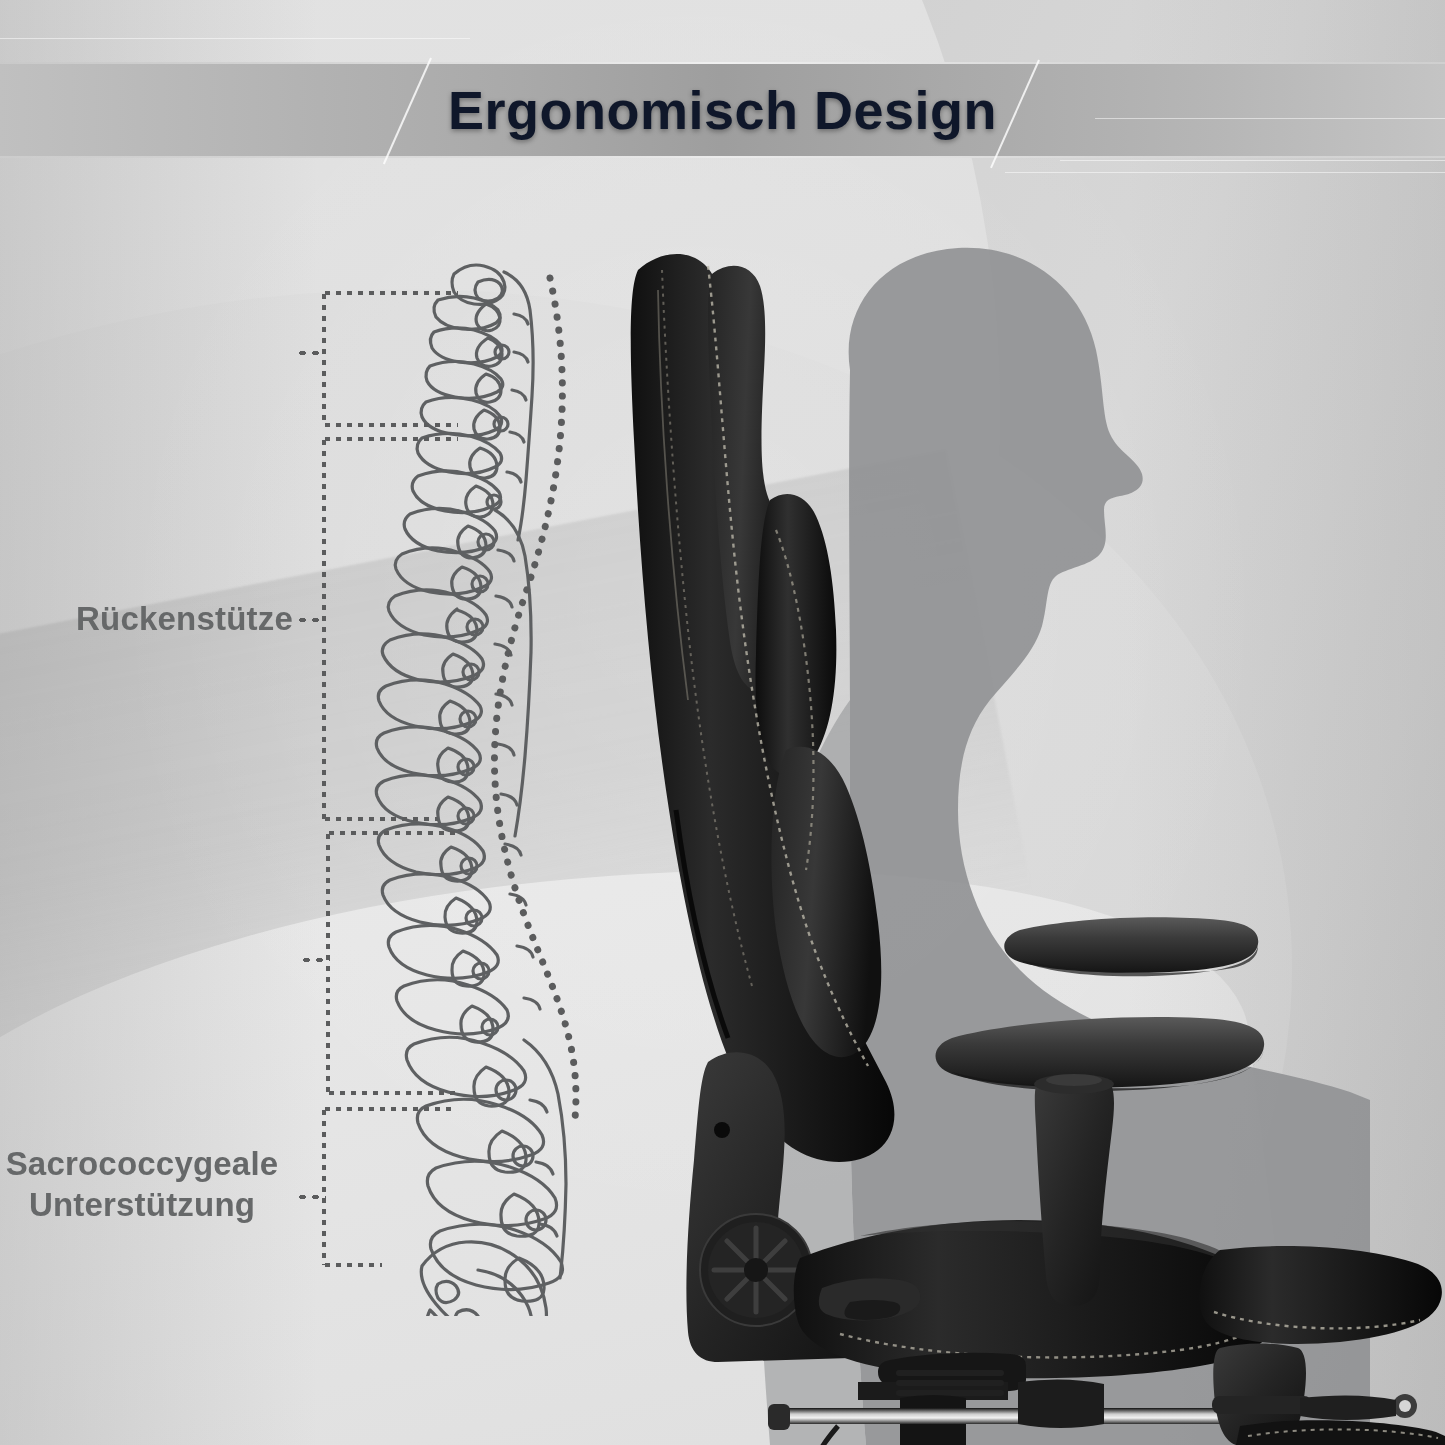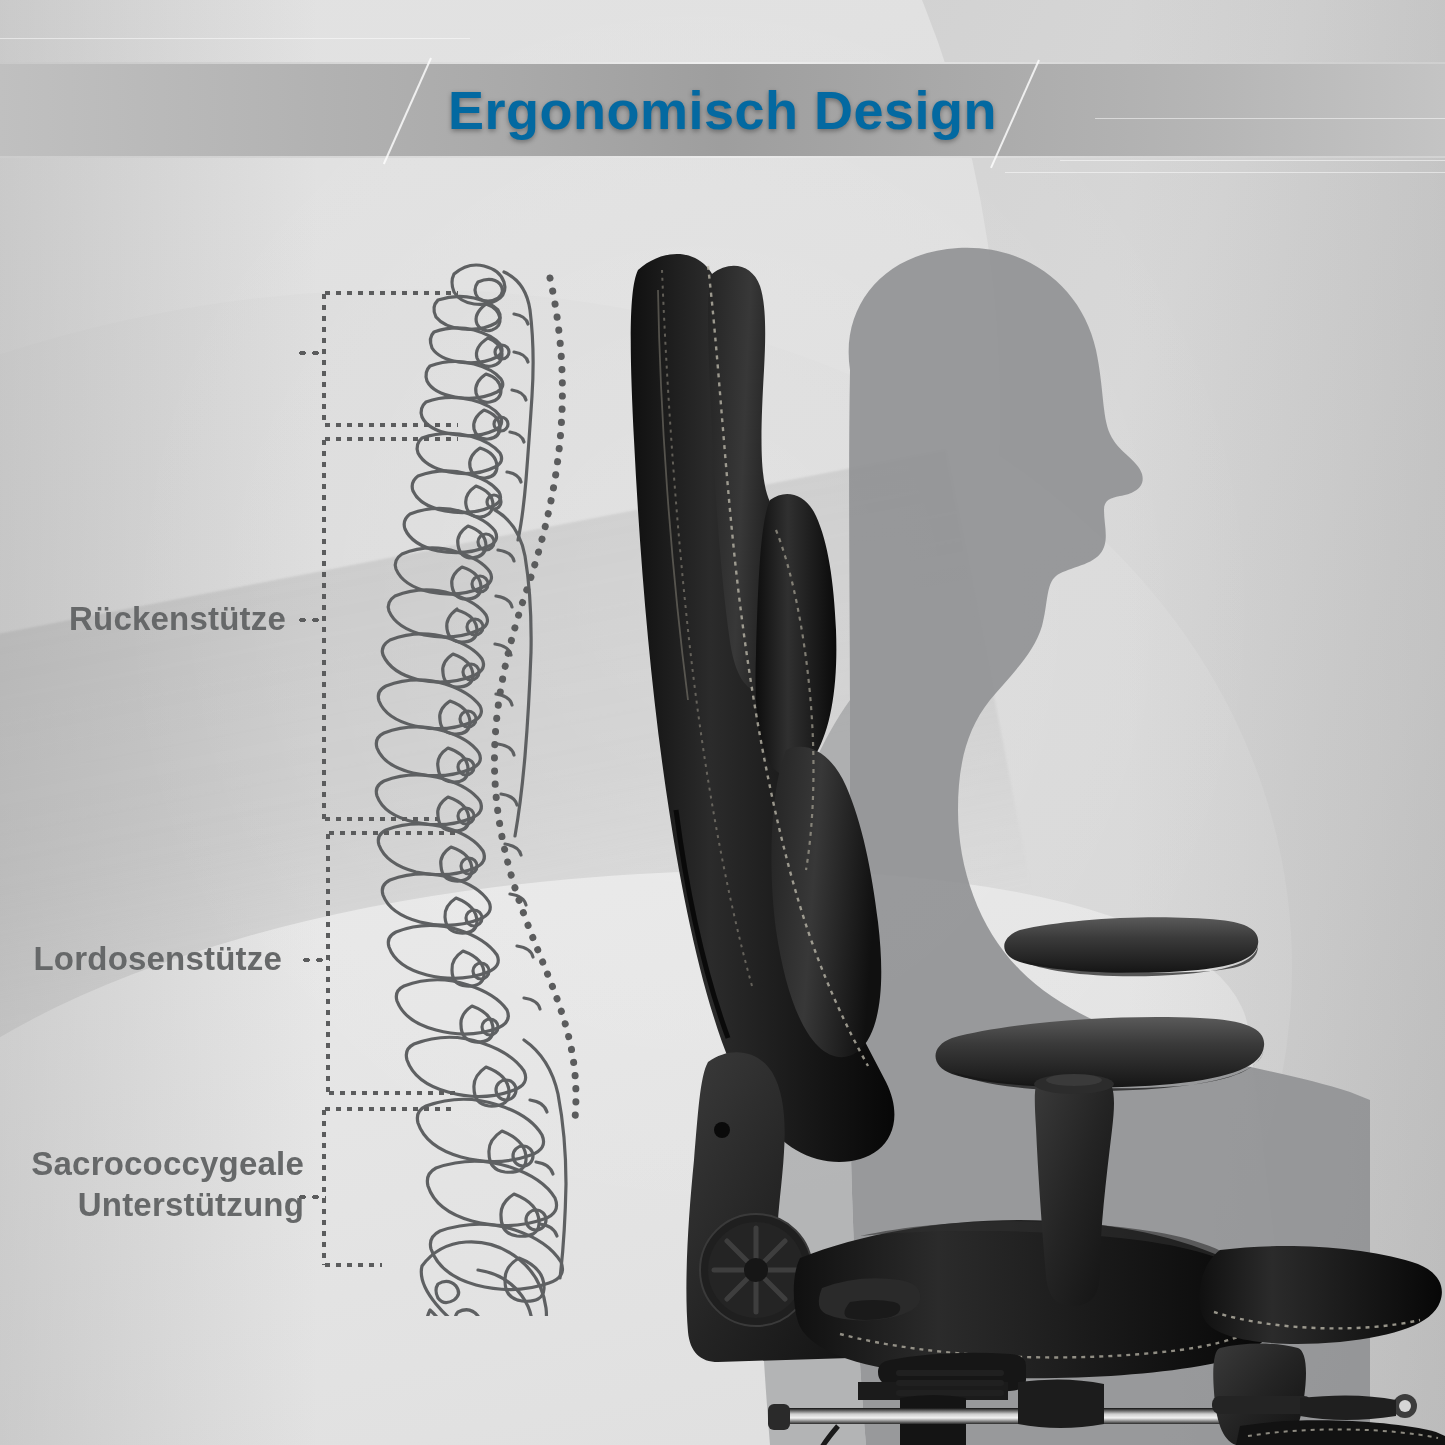--- a/index.html
+++ b/index.html
@@ -63,21 +63,21 @@
   .banner-bar:after{
     content:"";position:absolute;left:0;bottom:0;width:100%;height:2px;
     background:linear-gradient(90deg,rgba(255,255,255,.2),rgba(255,255,255,.8),rgba(255,255,255,.25));
   }
   .hline{position:absolute;height:2px;background:rgba(255,255,255,.78);}
   .hline.soft{background:rgba(255,255,255,.5);height:1px;}
   .slash{position:absolute;width:2px;background:rgba(255,255,255,.8);transform-origin:top center;}
   .banner-title{
     position:absolute;left:0;top:62px;width:1445px;height:96px;
     display:flex;align-items:center;justify-content:center;
-    color:#0369a1;font-size:54px;font-weight:bold;letter-spacing:.5px;
+    color:#0f172a;font-size:54px;font-weight:bold;letter-spacing:.5px;
     text-shadow:0 2px 5px rgba(0,0,0,.35);
     font-family:"Liberation Sans", sans-serif;
   }
 
   
   .label{
     position:absolute;color:#666869;font-size:33px;font-weight:bold;
     letter-spacing:.2px;line-height:1.25;white-space:pre-line;
     font-family:"Liberation Sans", sans-serif;
     text-align:right;
@@ -263,25 +263,24 @@
   <div class="dot-v" style="left:326px;top:831px;height:262px;"></div>
   <div class="dot-h" style="left:326px;top:1091px;width:130px;"></div>
   <div class="dot-lead" style="left:300px;top:958px;width:30px;"></div>
 
   <div class="dot-h" style="left:322px;top:1107px;width:134px;"></div>
   <div class="dot-v" style="left:322px;top:1107px;height:158px;"></div>
   <div class="dot-h" style="left:322px;top:1263px;width:60px;"></div>
   <div class="dot-lead" style="left:296px;top:1195px;width:30px;"></div>
 
 
-  <div class="label" style="left:8px;top:598px;width:278px;text-align:right;">Rückenstütze</div>
-
-  <div class="label" style="left:0px;top:938px;width:282px;">Lordosenstütze</div>
-
-  <div class="label" style="left:0px;top:1143px;width:284px;text-align:right;margin-left:20px;">Sacrococcygeale
+  <div class="label" style="left:15px;top:598px;width:278px;text-align:right;">Rückenstütze</div>
+
+
+  <div class="label" style="left:0px;top:1143px;width:284px;text-align:center;">Sacrococcygeale
 Unterstützung</div>
 
   <div class="silhouette">
     <svg viewBox="0 0 680 1215" xmlns="http://www.w3.org/2000/svg">
       <path fill="#919395" opacity="0.92" d="
         M 160 140
         C 150 74, 196 22, 268 18
         C 336 14, 392 56, 406 120
         C 414 158, 412 186, 420 204
         C 428 222, 448 230, 452 244

